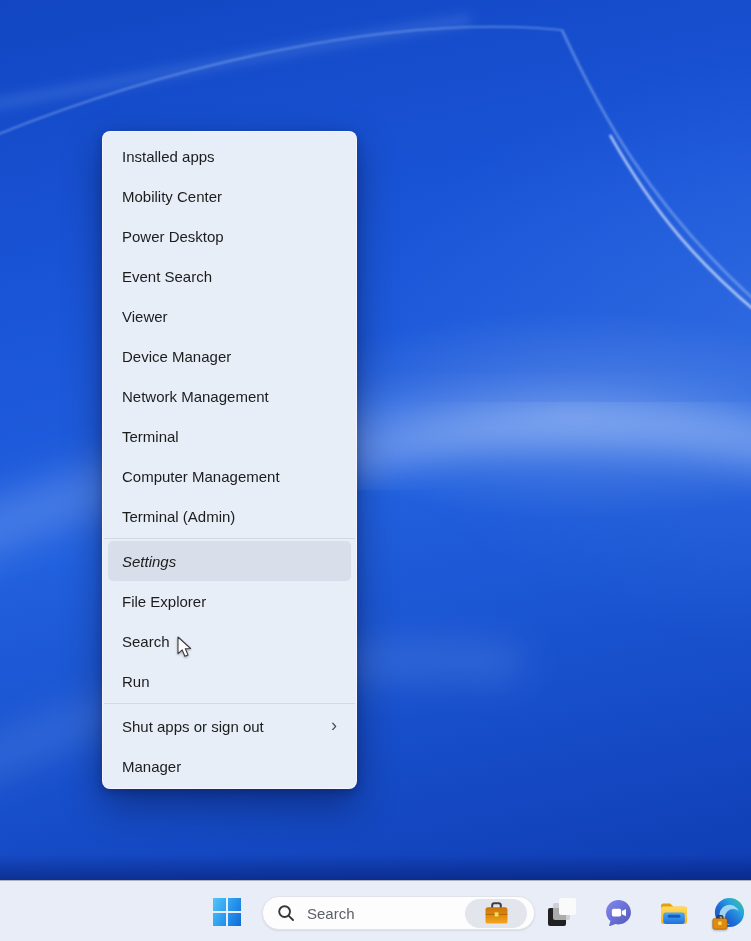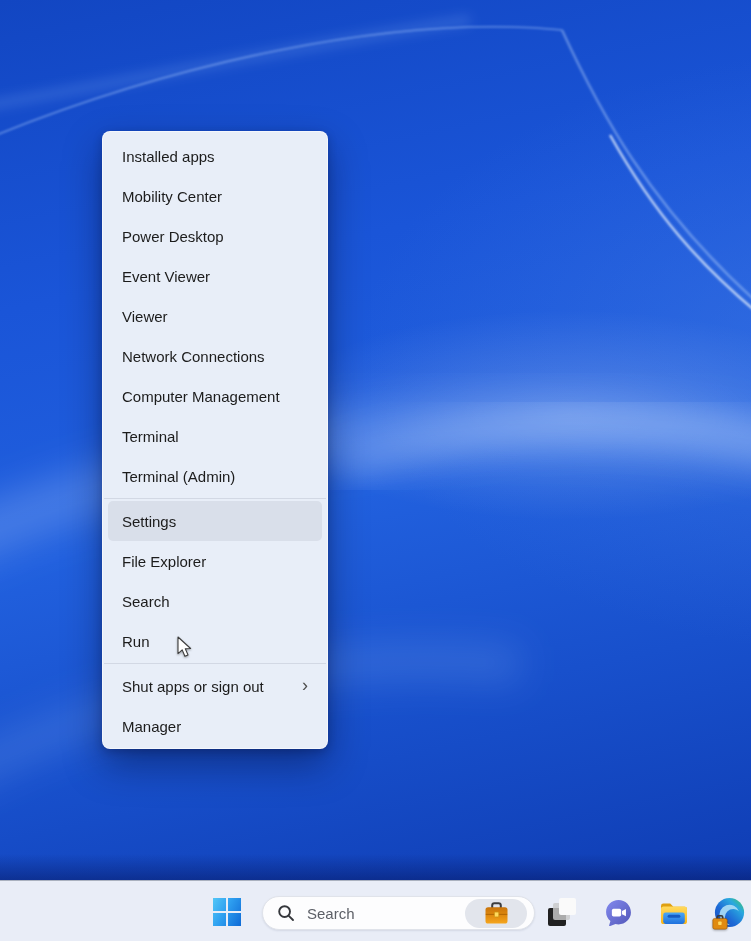--- a/index.html
+++ b/index.html
@@ -15,35 +15,35 @@
       linear-gradient(168deg, #1246c2 0%, #1a55d8 30%, #2160de 55%, #1850cc 76%, #0f3db4 100%);
   }
   .desktop::after {
     content:""; position:absolute; left:0; bottom:0; width:100%; height:26px;
     background:linear-gradient(180deg, transparent, rgba(4,18,88,0.45));
   }
   .wall-curves { position:absolute; left:0; top:0; }
 
   
   .context-menu {
-    position:absolute; left:102px; top:131px; width:226px;
+    position:absolute; left:102px; top:131px; width:255px;
     background:#e8eef8;
     border:1px solid rgba(255,255,255,0.55);
     border-radius:8px;
     box-shadow:0 16px 38px rgba(0,0,30,0.38), 0 3px 10px rgba(0,0,30,0.22);
     padding:4px 0 2px 0;
   }
   .menu-item {
     height:40px; margin:0 5px; padding:0 14px;
     display:flex; align-items:center;
     border-radius:5px;
     font-size:15px; color:#1c1c1c;
     cursor:default; user-select:none;
   }
-  .menu-item.highlighted { background:#d9dfea; }
+  .menu-item.highlighted { background:#d9dfea;font-style:italic; }
   .menu-item .chevron {
     margin-left:auto; color:#4f4f4f; font-size:18px; line-height:1;
     transform:translateY(-1px);
   }
   .menu-item .chevron:empty { display:none; }
   .menu-separator { height:1px; background:#d2d8e4; margin:2px 1px; }
 
   
   .cursor { position:absolute; left:176px; top:636px; z-index:50; filter:drop-shadow(0 1px 1px rgba(0,0,0,0.35)); }
 
@@ -119,33 +119,36 @@
       <div class="menu-item">
         <span>Installed apps</span>
       </div>
       <div class="menu-item">
         <span>Mobility Center</span>
       </div>
       <div class="menu-item">
         <span>Power Desktop</span>
       </div>
       <div class="menu-item">
-        <span>Event Viewer</span>
+        <span>Event Search</span>
       </div>
       <div class="menu-item">
         <span>Viewer</span>
       </div>
       <div class="menu-item">
-        <span>Network Connections</span>
+        <span>Device Manager</span>
+      </div>
+      <div class="menu-item">
+        <span>Network Management</span>
+      </div>
+      <div class="menu-item">
+        <span>Terminal</span>
       </div>
       <div class="menu-item">
         <span>Computer Management</span>
-      </div>
-      <div class="menu-item">
-        <span>Terminal</span>
       </div>
       <div class="menu-item">
         <span>Terminal (Admin)</span>
       </div>
     </div>
     <div class="menu-separator"></div>
     <div class="menu-section">
       <div class="menu-item highlighted">
         <span>Settings</span>
       </div>

